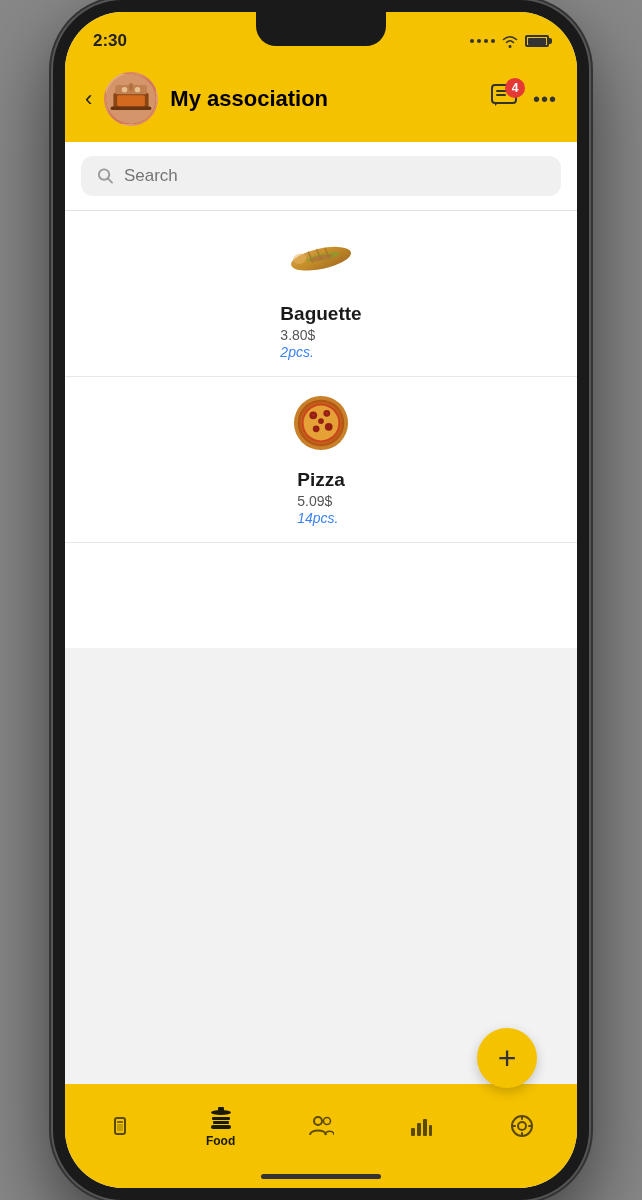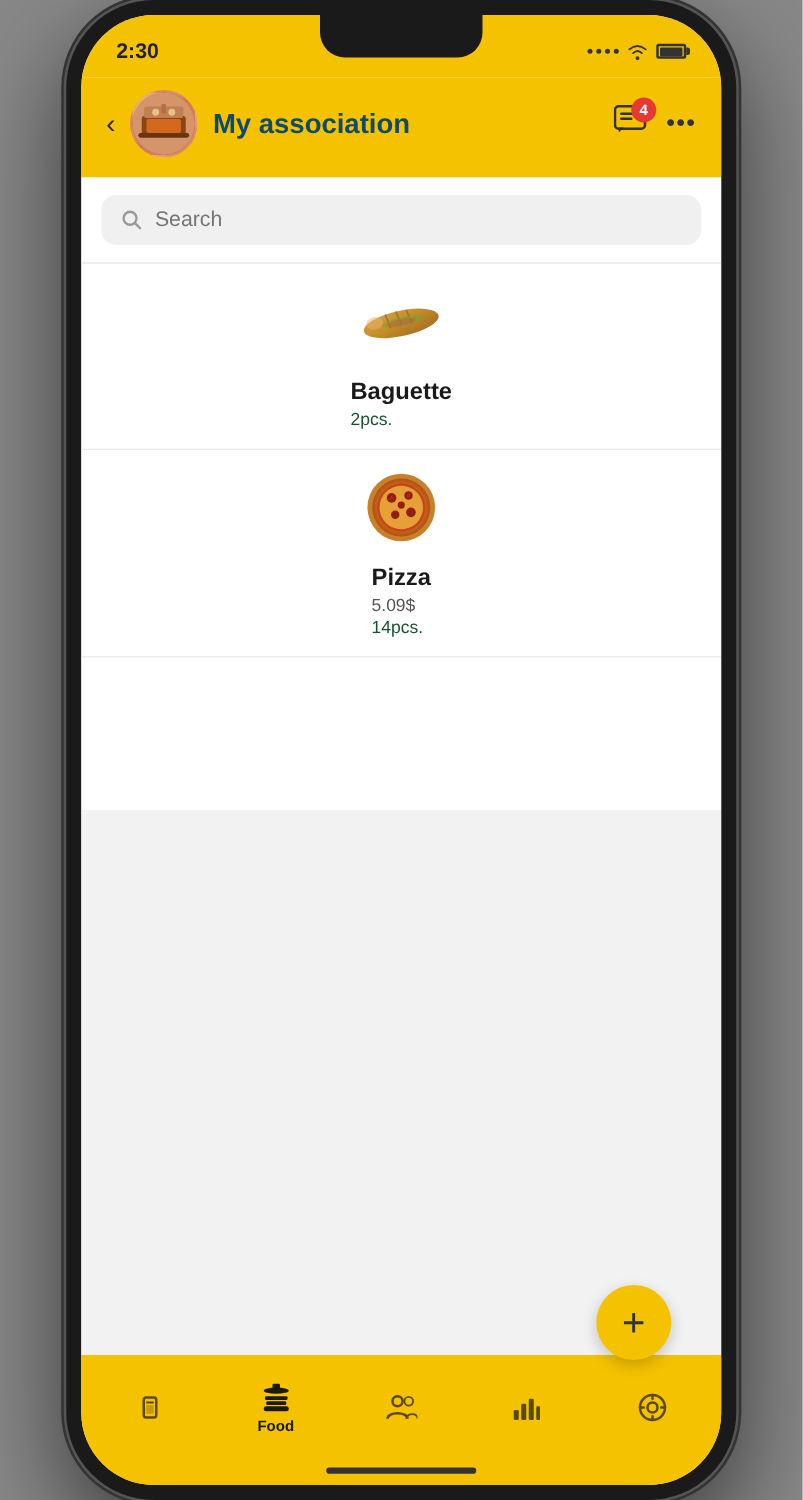--- a/index.html
+++ b/index.html
@@ -133,21 +133,21 @@
       border: 2px solid rgba(255,255,255,0.3);
       display: flex;
       align-items: center;
       justify-content: center;
       font-size: 20px;
     }
 
     .header-title {
       font-size: 22px;
       font-weight: 700;
-      color: #0c4a6e;
+      color: #000000;
       flex: 1;
     }
 
     .header-actions {
       display: flex;
       align-items: center;
       gap: 14px;
     }
 
     .notification-btn {
@@ -253,21 +253,22 @@
     }
 
     .item-price {
       font-size: 14px;
       color: #555;
       margin-bottom: 1px;
     }
 
     .item-qty {
       font-size: 14px;
-      color: #14532d;
+      color: #3b82f6;
+      font-style: italic;
     }
 
     .empty-area {
       flex: 1;
       background: #f2f2f2;
     }
 
     
     .fab {
       position: absolute;
@@ -457,20 +458,21 @@
             <line x1="45" y1="12" x2="50" y2="24" stroke="#8B6020" stroke-width="1.5" stroke-linecap="round" opacity="0.6"></line>
 
             <ellipse cx="15" cy="24" rx="8" ry="6" fill="#e8b460" transform="rotate(-12, 15, 24)" opacity="0.5"></ellipse>
 
             <ellipse cx="42" cy="22" rx="20" ry="4" fill="#6aaa30" opacity="0.5" transform="rotate(-12, 42, 22)"></ellipse>
             <ellipse cx="40" cy="23" rx="14" ry="3" fill="#dd4444" opacity="0.4" transform="rotate(-12, 40, 23)"></ellipse>
           </svg>
         </div>
         <div class="item-info">
           <div class="item-name">Baguette</div>
+          <div class="item-price">3.80$</div>
           <div class="item-qty">2pcs.</div>
         </div>
       </div>
 
       <div class="item-row">
         <div class="item-image">
 
           <svg class="pizza-svg" viewBox="0 0 60 60">
             <defs>
               <radialGradient id="pizzaGrad" cx="50%" cy="50%" r="50%">

